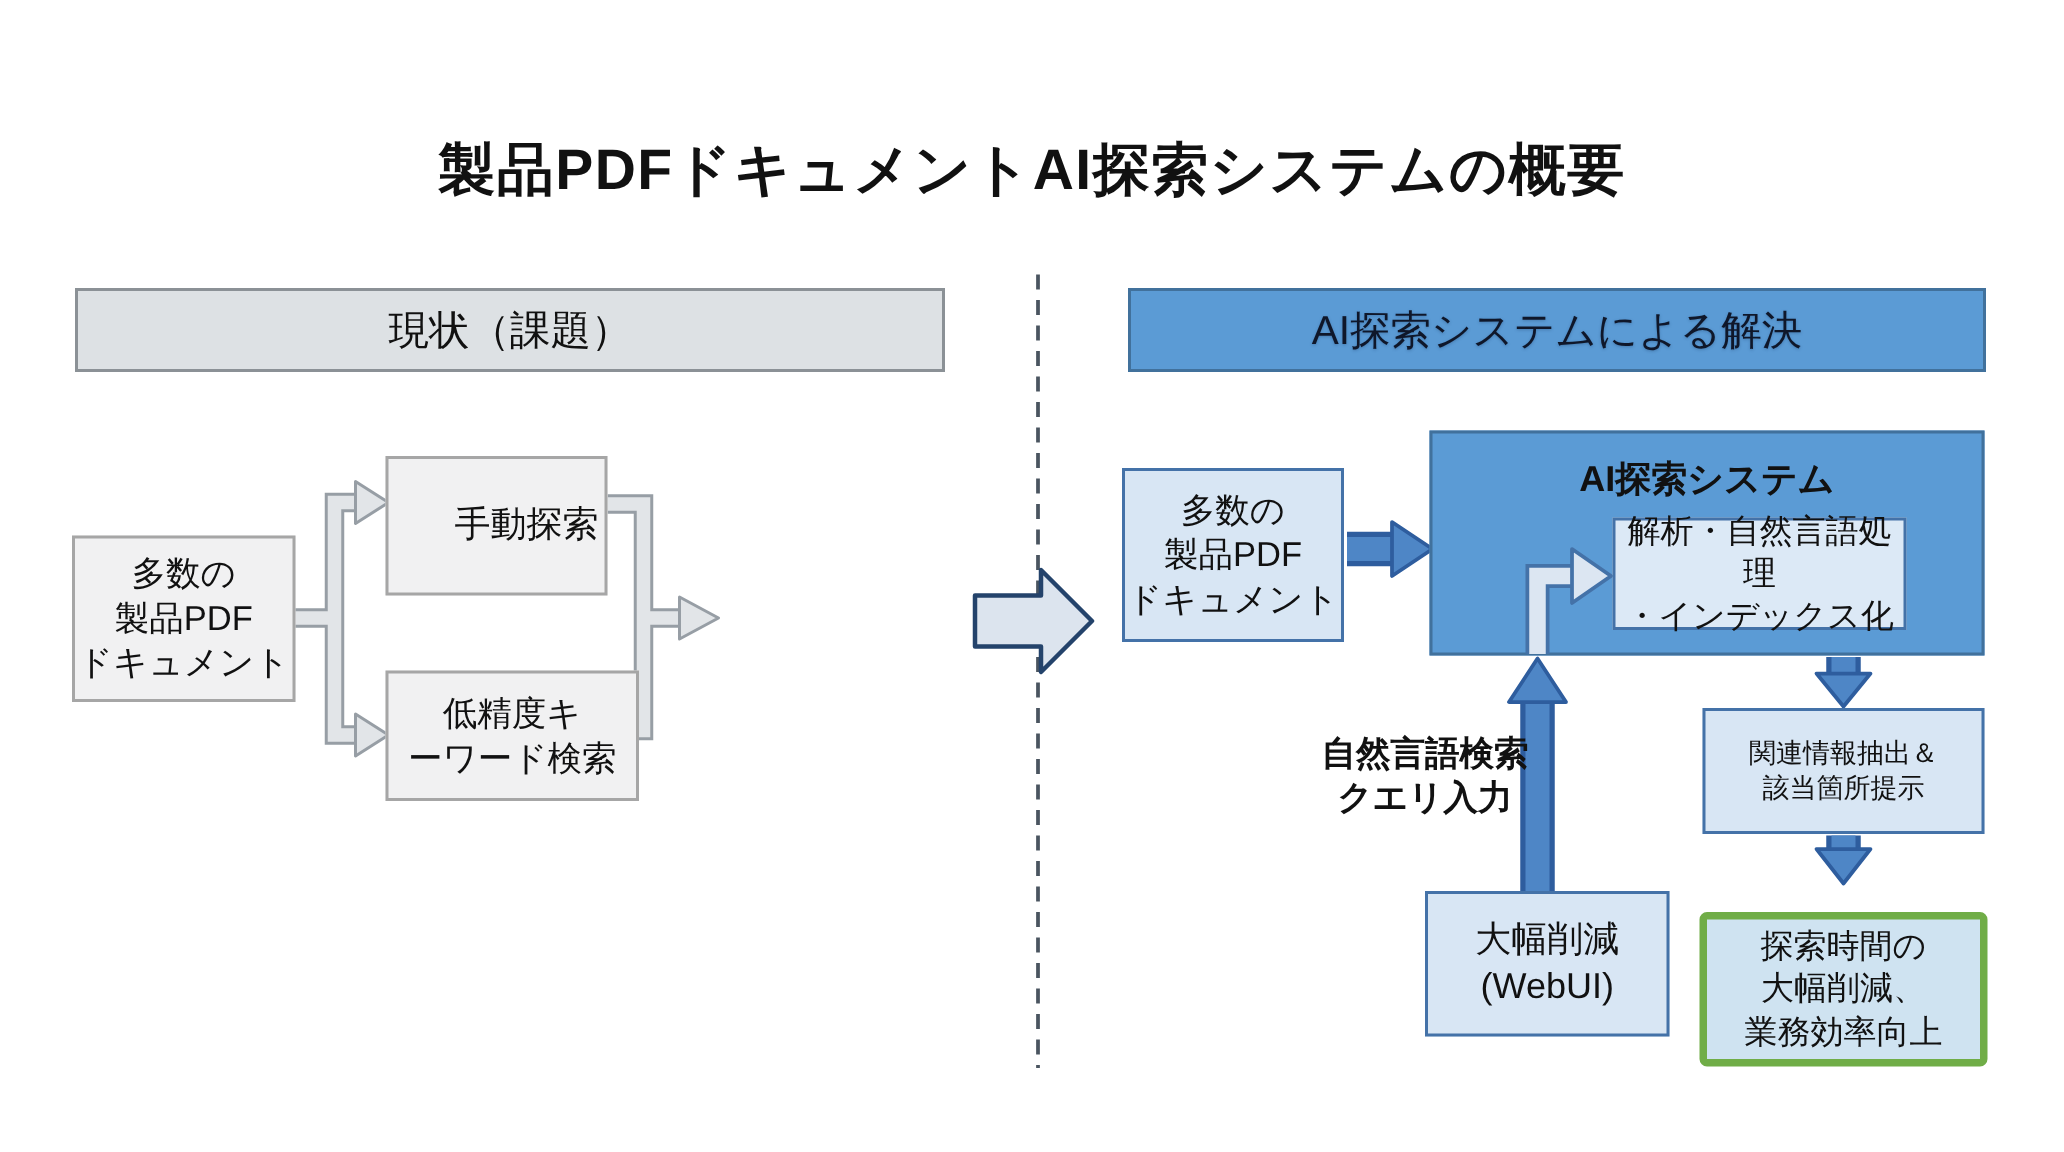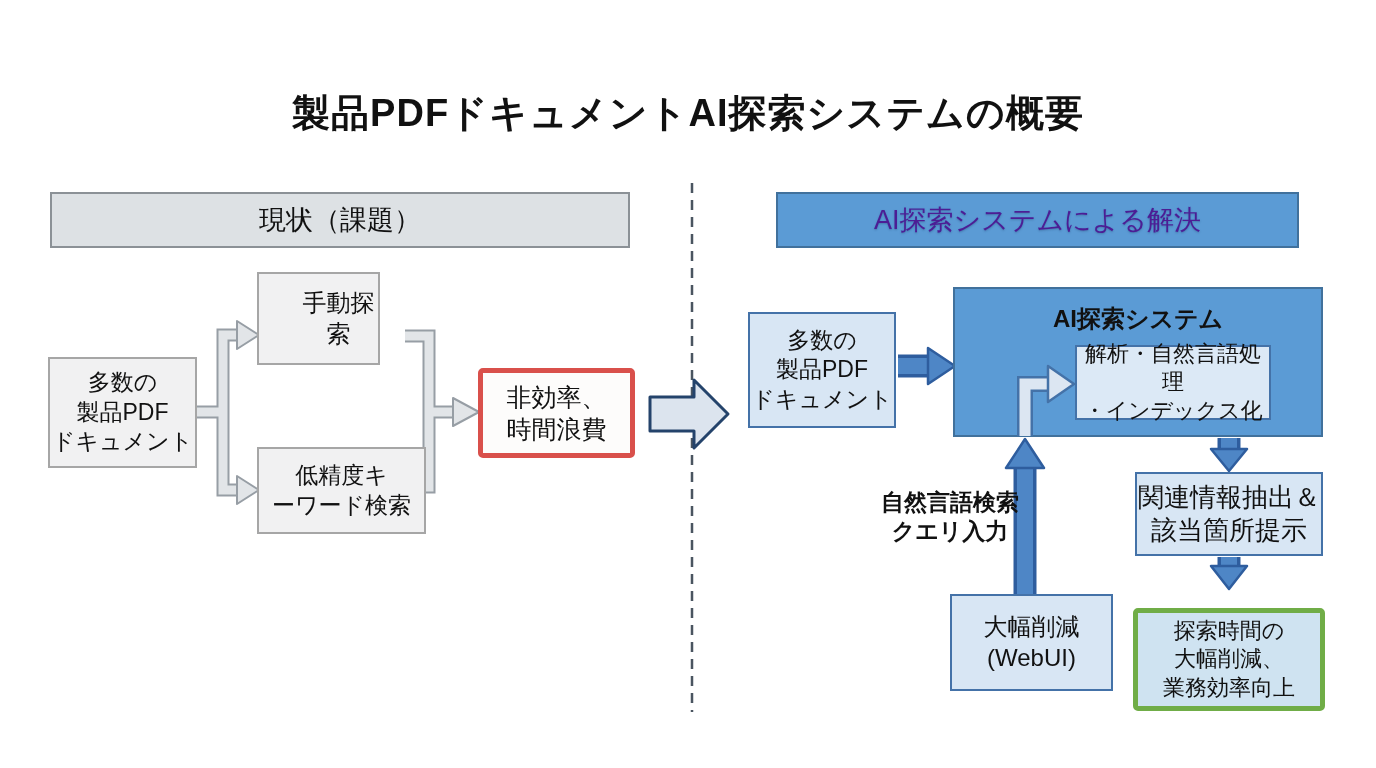--- a/index.html
+++ b/index.html
@@ -34,27 +34,27 @@
     display:flex; align-items:center; justify-content:center;
     text-align:center; white-space:pre-line;
     font-weight:400; line-height:1.28;
   }
   .left-header{
     left:50px; top:192px; width:580px; height:56px;
     background:var(--header-gray-fill); border:2px solid var(--header-gray-border);
     font-size:27px;
   }
   .right-header{
-    left:776px; top:192px; width:523px; height:56px;
+    left:752px; top:192px; width:572px; height:56px;
     background:var(--accent-blue); border:2px solid var(--accent-blue-dark);
-    color:#4c1d95; font-size:27px; text-shadow:0 1px 2px rgba(30,60,100,.35);
+    color:#0f172a; font-size:27px; text-shadow:0 1px 2px rgba(30,60,100,.35);
   }
   .gray-box{background:var(--gray-fill); border:2px solid var(--gray-border); font-size:24px;}
   .src-left{left:48px; top:357px; width:149px; height:111px; font-size:23px;}
-  .manual{left:257px; top:272px; width:123px; height:93px;padding-left:40px;}
+  .manual{left:257px; top:304px; width:148px; height:93px;padding-left:40px;}
   .keyword{left:257px; top:447px; width:169px; height:87px; font-size:23px;}
   .ineff{
     left:478px; top:368px; width:157px; height:90px;
     background:var(--red-box-fill); border:5px solid var(--red); border-radius:5px;
     font-size:25px;
   }
   .blue-box{background:var(--box-blue-fill); border:2px solid var(--box-blue-border); font-size:23px;}
   .src-right{left:748px; top:312px; width:148px; height:116px;}
   .big-box{
     left:953px; top:287px; width:370px; height:150px;
@@ -65,21 +65,21 @@
     position:absolute; left:0; top:14px; width:100%;
     text-align:center; font-weight:700; font-size:24px; color:var(--text);
   }
   .process{left:1075px; top:345px; width:196px; height:75px;
     background:var(--inner-box-fill); border:2px solid var(--box-blue-border); font-size:22px;}
   .query-label{
     position:absolute; left:870px; top:488px; width:160px;
     text-align:center; white-space:pre-line; font-weight:700; font-size:23px; line-height:1.25;
   }
   .user{left:950px; top:594px; width:163px; height:97px; font-size:24px;}
-  .extract{left:1135px; top:472px; width:188px; height:84px; font-size:26px;}
+  .extract{left:1135px; top:472px; width:188px; height:84px; font-size:18px;}
   .outcome{
     left:1133px; top:592px; width:192px; height:103px;
     background:var(--green-box-fill); border:5px solid var(--green); border-radius:5px;
     font-size:22px;
     margin-top:16px;
   }
   
   .gray-outer{fill:none; stroke:var(--gray-conn-border); stroke-width:13;}
   .gray-inner{fill:none; stroke:var(--gray-conn-fill); stroke-width:9;}
   .gray-head{fill:var(--gray-conn-fill); stroke:var(--gray-conn-border); stroke-width:2; stroke-linejoin:round;}
@@ -133,22 +133,20 @@
 
   <div class="box left-header">現状（課題）</div>
   <div class="box right-header">AI探索システムによる解決</div>
 
   <div class="box gray-box src-left">多数の
 製品PDF
 ドキュメント</div>
   <div class="box gray-box manual">手動探索</div>
   <div class="box gray-box keyword">低精度キ
 ーワード検索</div>
-  <div class="box ineff">非効率、
-時間浪費</div>
 
   <div class="box blue-box src-right">多数の
 製品PDF
 ドキュメント</div>
 
   <div class="big-box">
     <div class="big-box-title">AI探索システム</div>
   </div>
   <div class="box blue-box process">解析・自然言語処理
 ・インデックス化</div>

